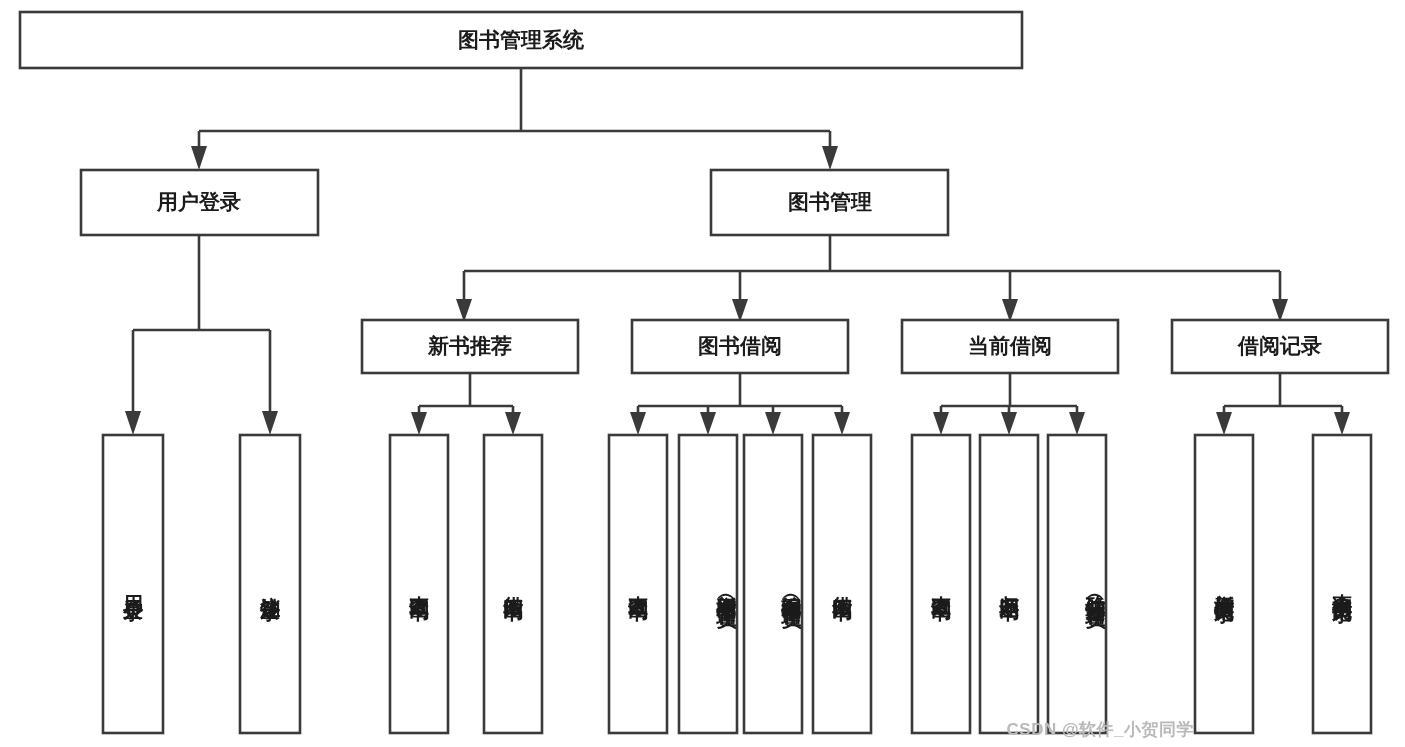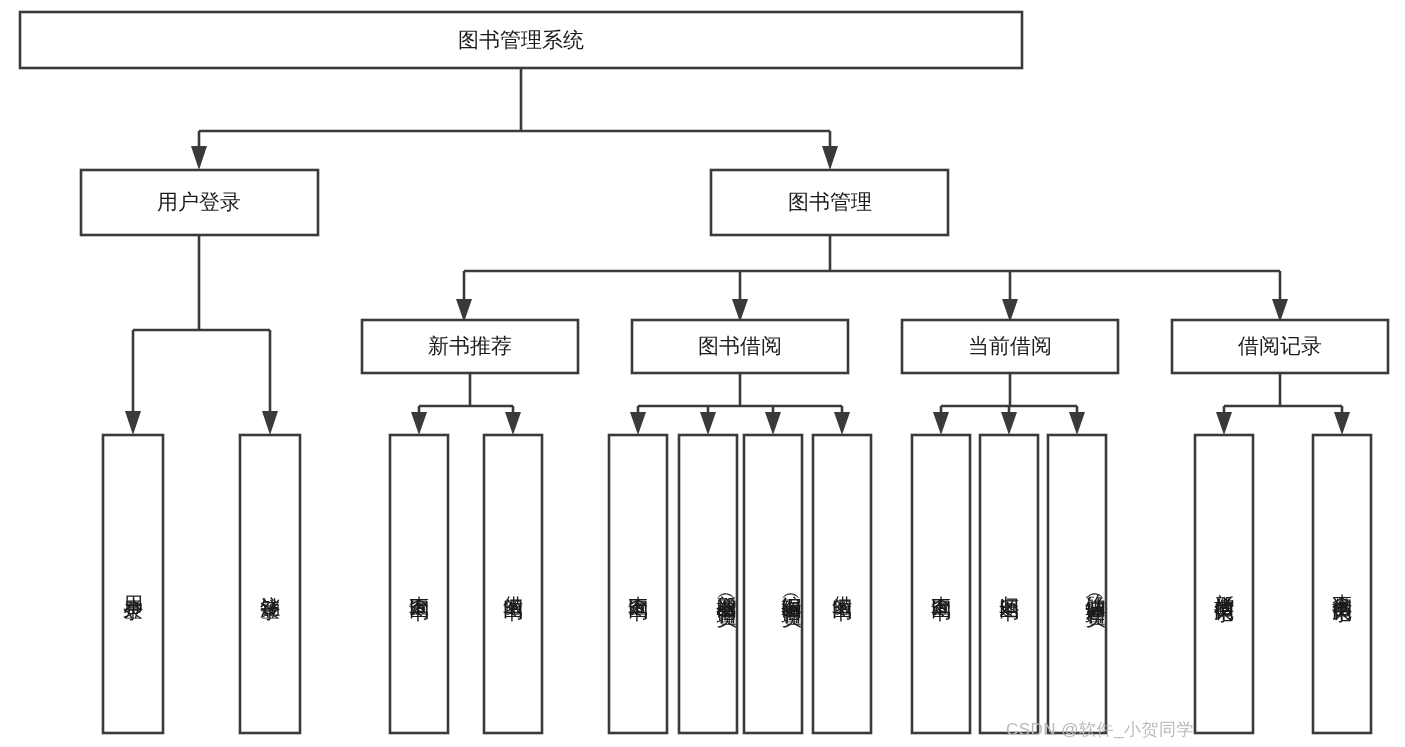--- a/index.html
+++ b/index.html
@@ -10,20 +10,21 @@
   body {
     width: 1405px;
     height: 747px;
     font-family: "Liberation Sans", "DejaVu Sans", sans-serif;
     overflow: hidden;
   }
   #diagram-root {
     position: relative;
     width: 1202px;
     height: 747px;
+    font-weight: bold;
   }
   svg.diagram {
     position: absolute;
     top: 0;
     left: 0;
     width: 1405px;
     height: 747px;
   }
   .node-box {
     fill: #ffffff;

